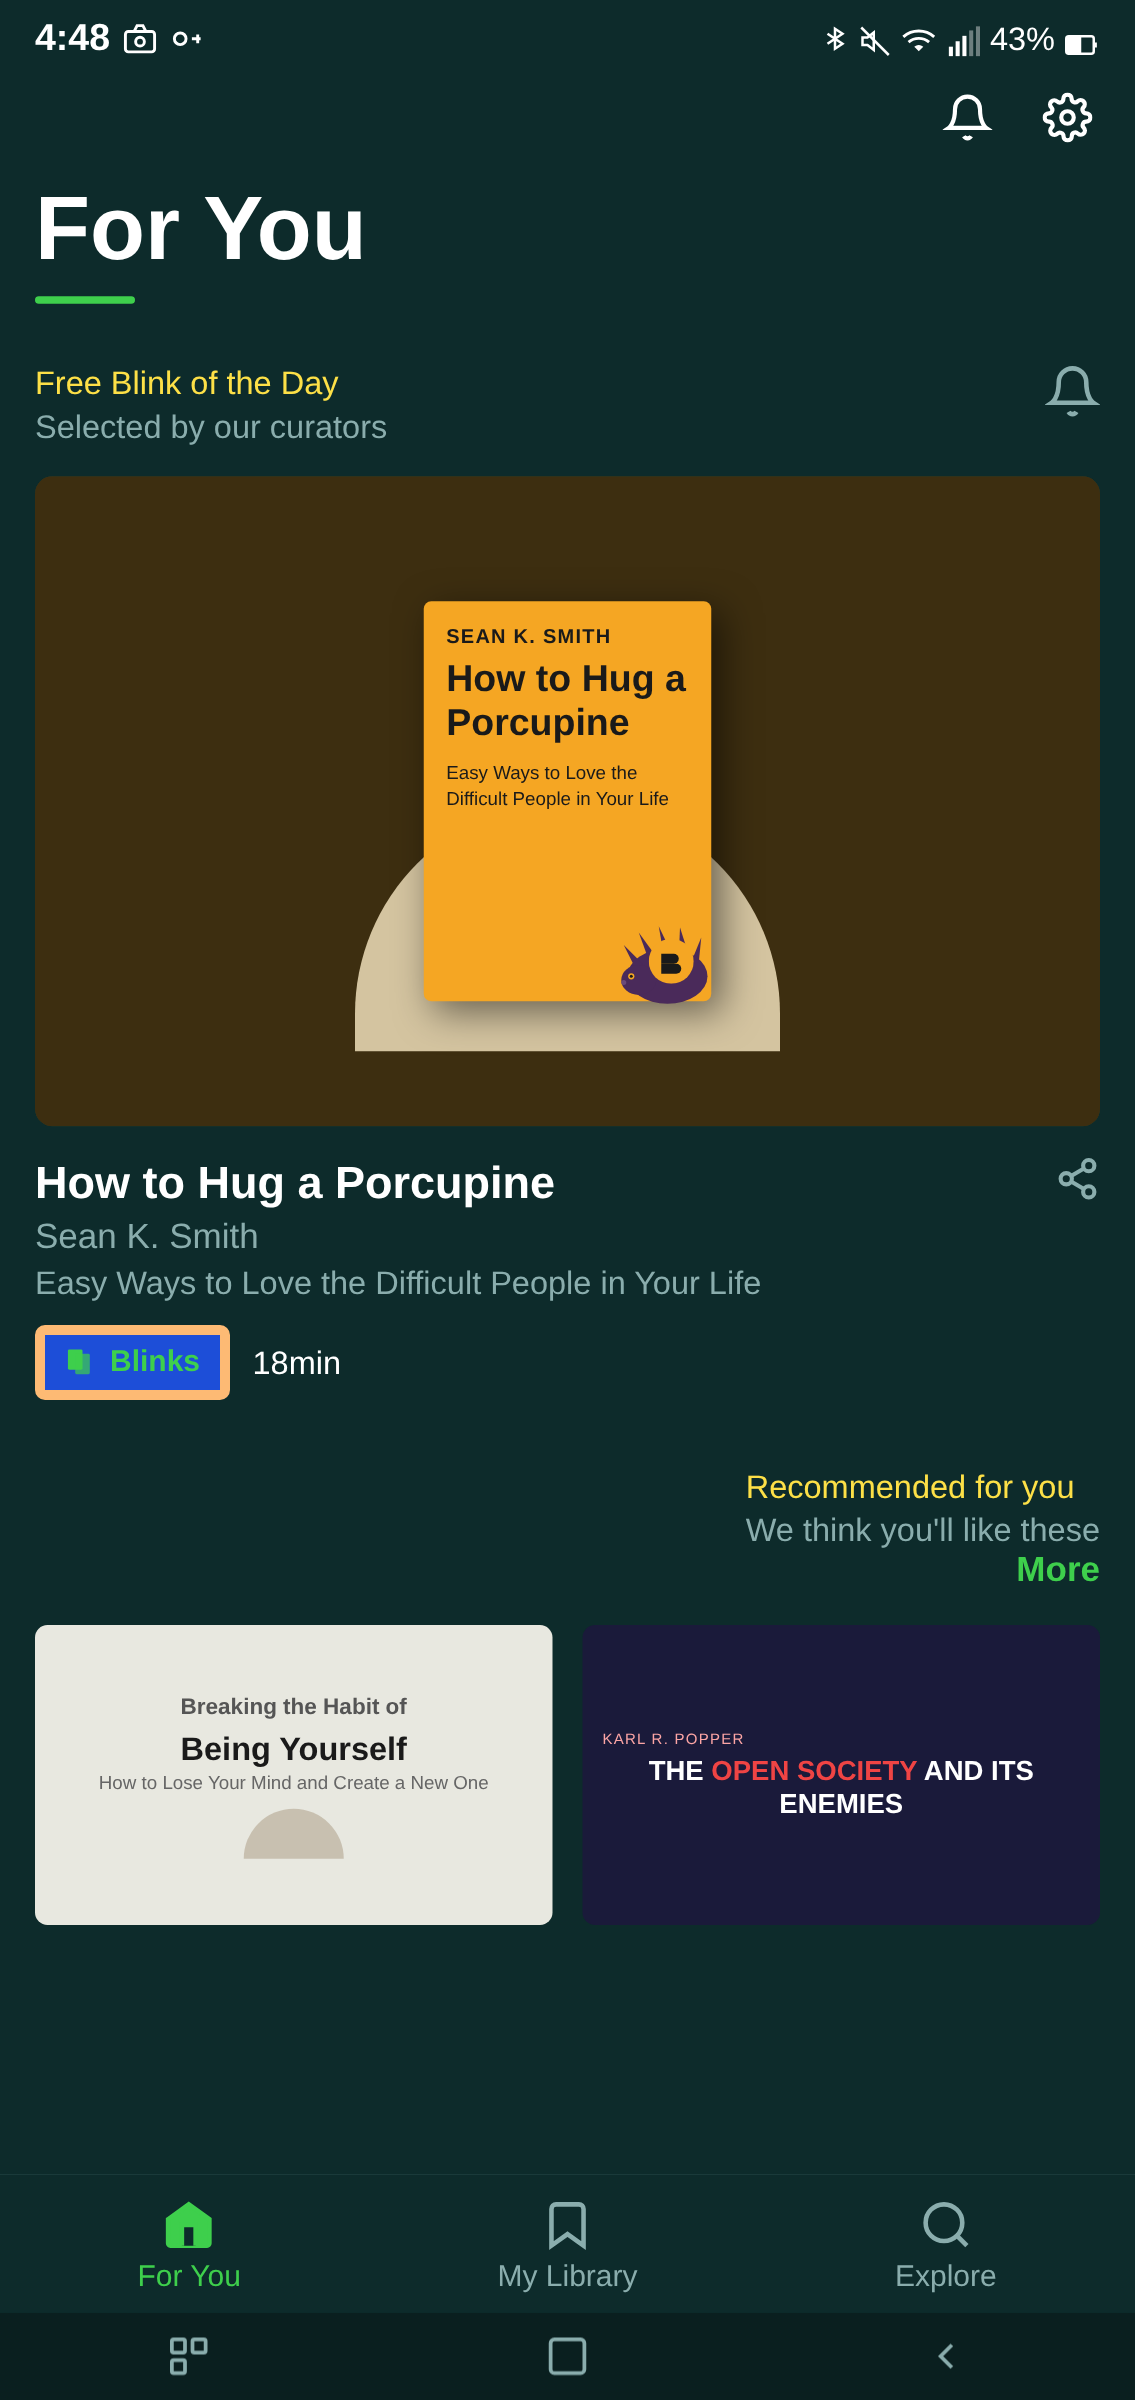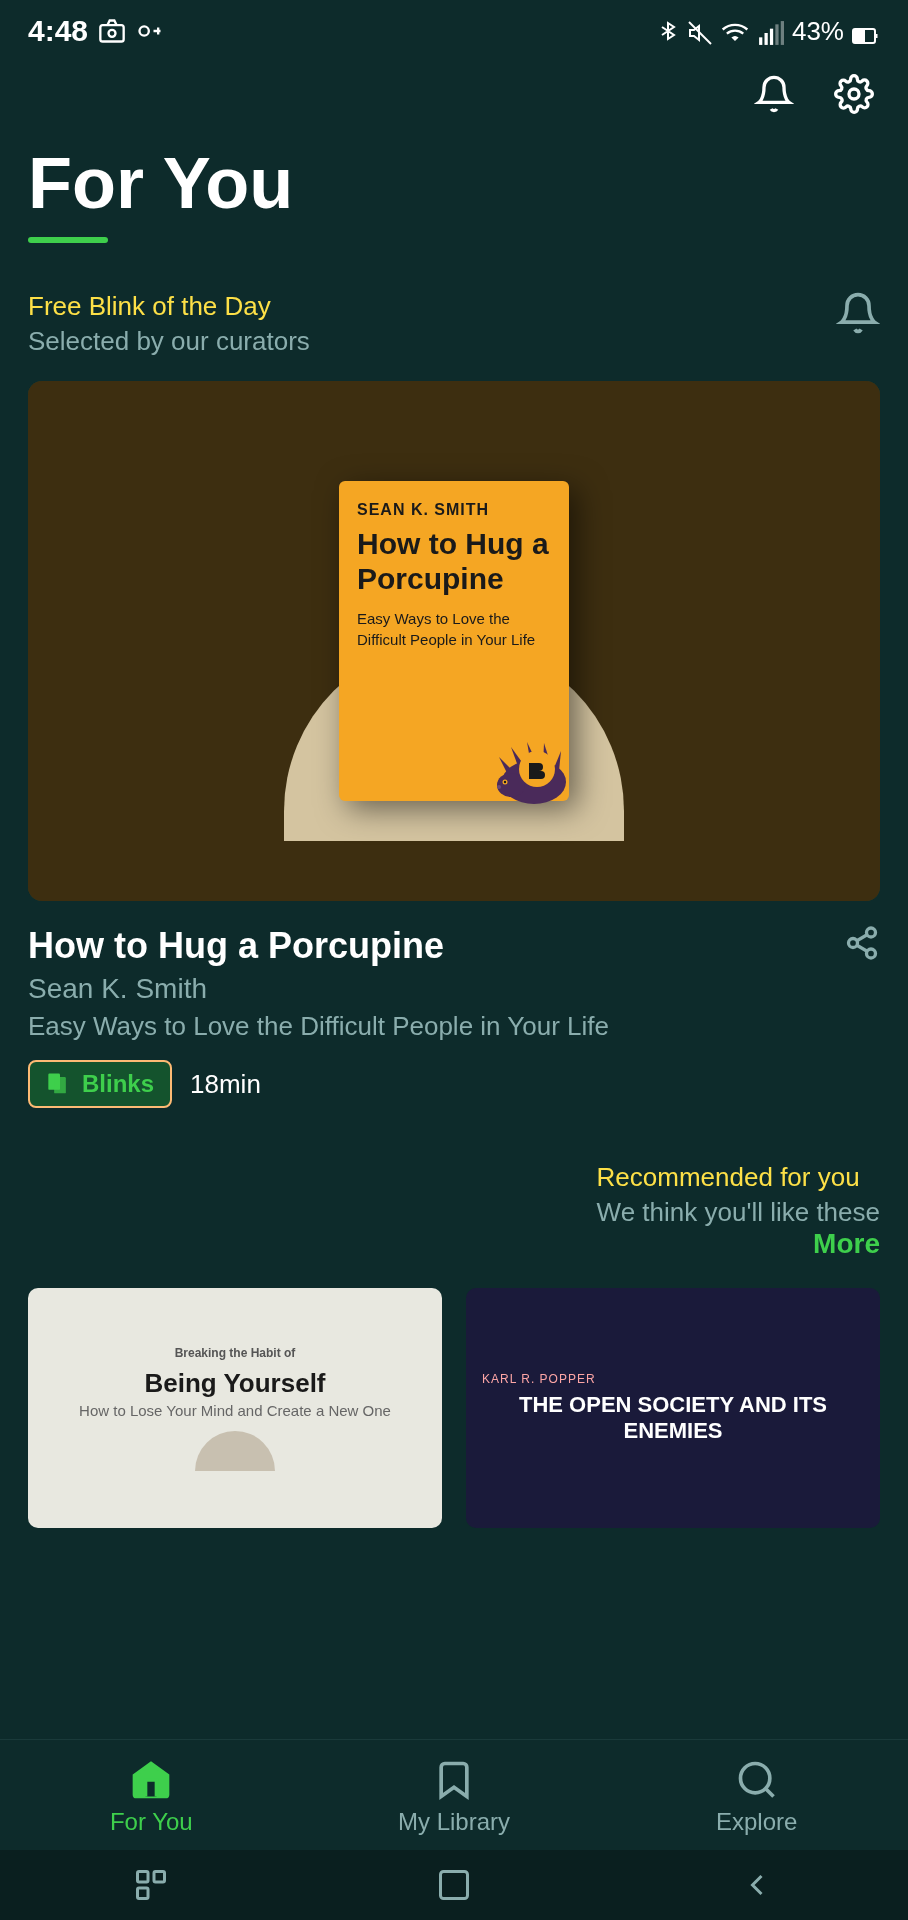--- a/index.html
+++ b/index.html
@@ -200,22 +200,22 @@
     .book-meta {
       display: flex;
       align-items: center;
       gap: 18px;
       margin-top: 18px;
     }
     .blinks-badge {
       display: flex;
       align-items: center;
       gap: 8px;
-      background: #14532d;
-      border: 2px solid #fdba74;
+      background: #1d4ed8;
+      border: 8px solid #fdba74;
       border-radius: 8px;
       padding: 8px 16px;
       color: #ffffff;
       font-size: 24px;
       font-weight: 700;
     }
     .blinks-badge svg {
       width: 28px;
       height: 28px;
       fill: #3ecf4c;
@@ -298,21 +298,21 @@
     }
     .rec-book-2-title {
       font-size: 22px;
       font-weight: 900;
       color: #ffffff;
       text-align: center;
       line-height: 1.2;
       margin-top: 6px;
     }
     .rec-book-2-title .highlight {
-      color: #ffffff;
+      color: #ef4444;
       margin-top: 48px;
     }
 
     
     .bottom-nav {
       position: fixed;
       bottom: 70px;
       left: 0;
       width: 908px;
       background: #0d2b2b;
@@ -540,21 +540,21 @@
       <div class="section-title">Recommended for you</div>
       <div class="section-subtitle">We think you'll like these</div>
     </div>
     <div class="more-link">More</div>
   </div>
 
   <div class="rec-books-row">
 
     <div class="rec-book rec-book-1">
       <div class="rec-book-1-text">
-        <div style="font-size:12px;color:#555;margin-bottom:6px;">Breaking the Habit of</div>
+        <div style="font-size:18px;color:#555;margin-bottom:6px;">Breaking the Habit of</div>
         <div style="font-size:26px;color:#1a1a1a;font-weight:900;">Being Yourself</div>
         <div style="font-size:15px;color:#666;margin-top:0;font-weight:400;">How to Lose Your Mind and Create a New One</div>
 
         <div style="width:80px;height:40px;background:#c8c0b0;border-radius:40px 40px 0 0;margin:10px auto 0;"></div>
       </div>
     </div>
 
     <div class="rec-book rec-book-2">
       <div>
         <div class="rec-book-2-author">KARL R. POPPER</div>

